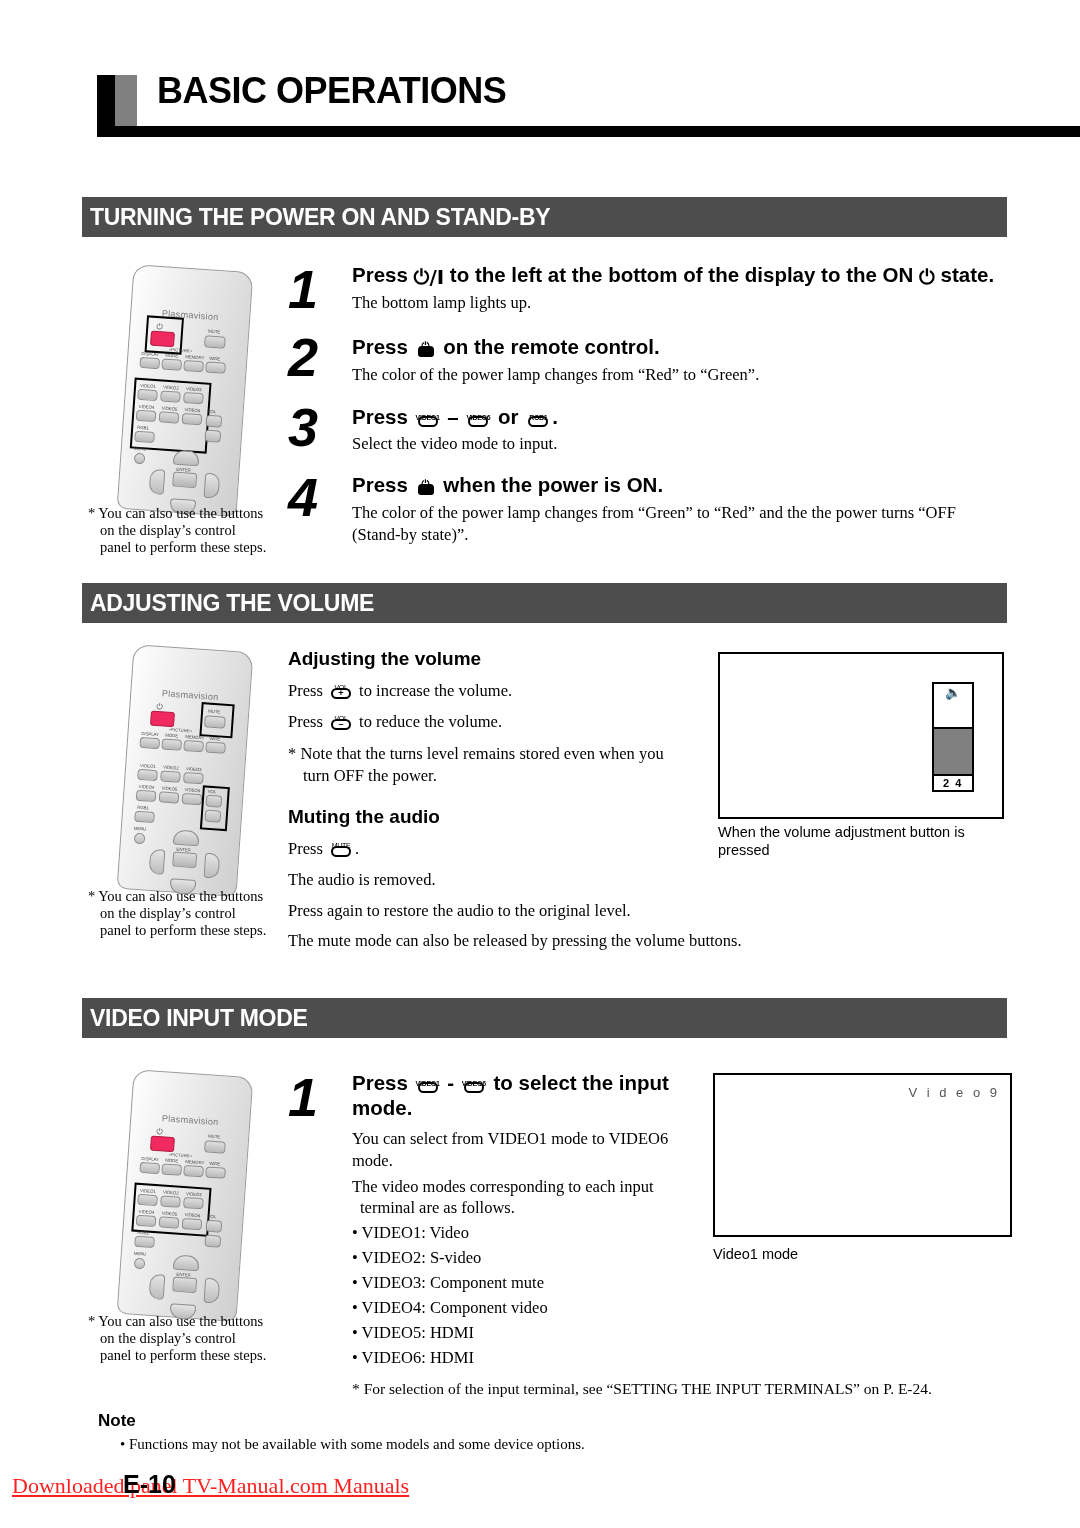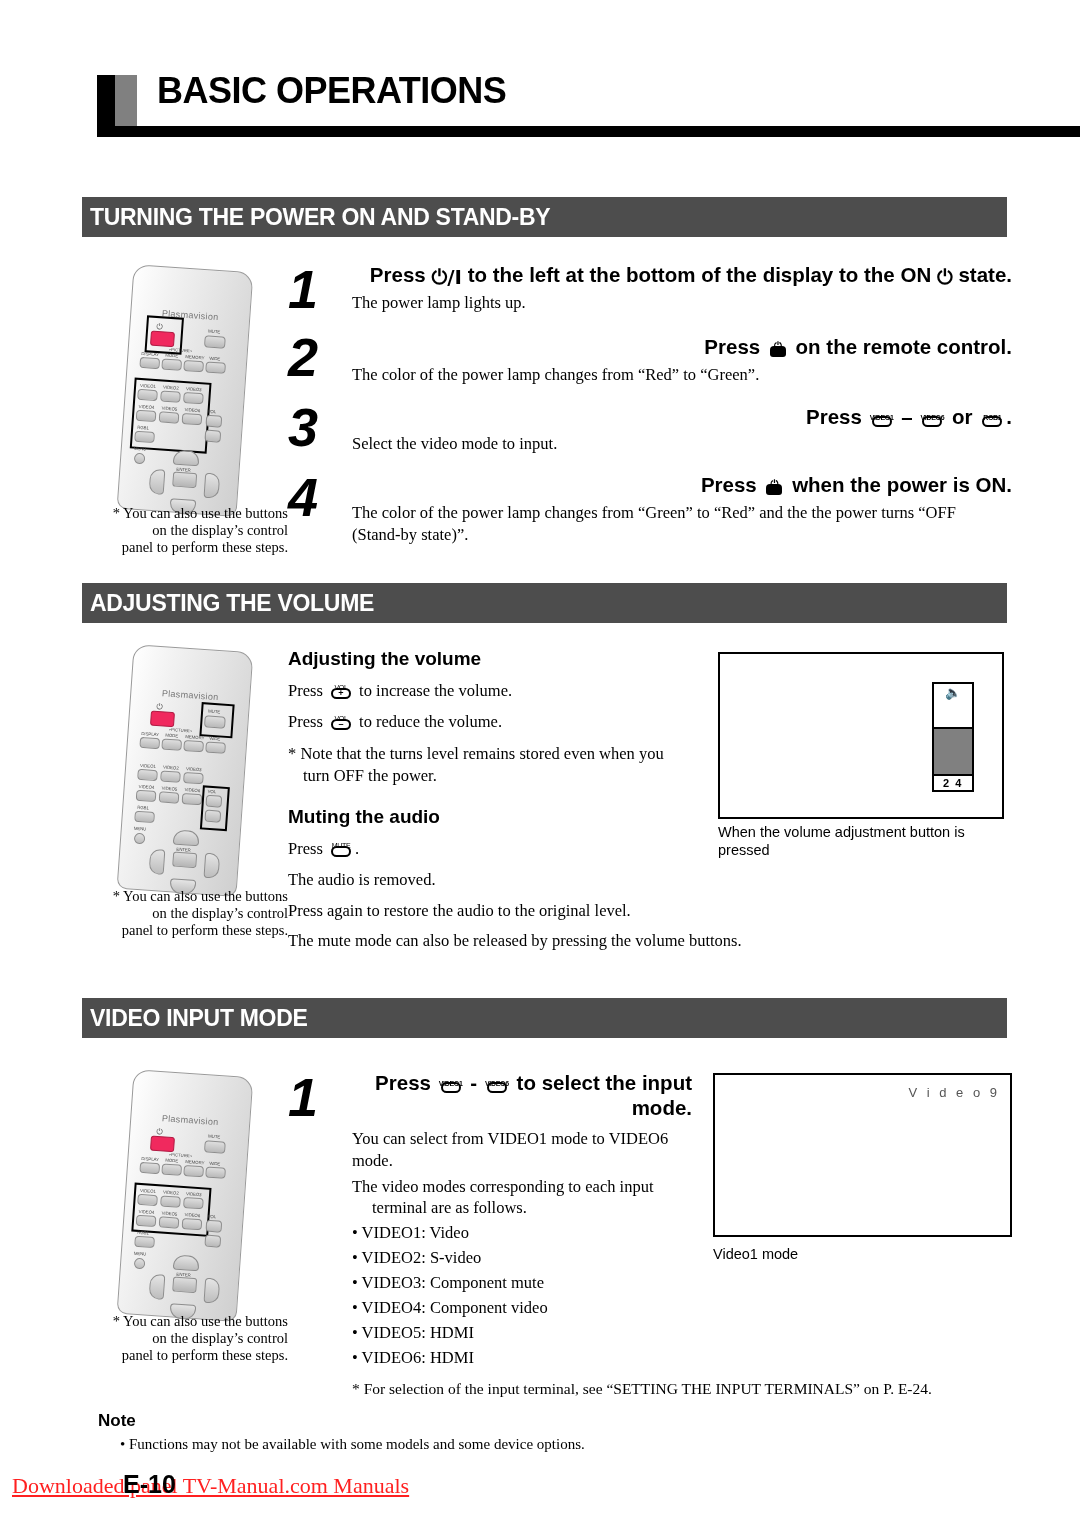--- a/index.html
+++ b/index.html
@@ -168,42 +168,40 @@
   }
 
   
   .remote-note {
     position: absolute;
     font-family: "Liberation Serif", serif;
     font-size: 14.5px;
     line-height: 17px;
     color: #000;
     width: 200px;
-    text-align: right;
   }
   .remote-note .hang { padding-left: 12px; text-indent: -12px; }
 
   
   .step-num {
     position: absolute;
     font-family: "Liberation Sans", sans-serif;
     font-weight: bold;
     font-style: italic;
     font-size: 54px;
     color: #000;
     line-height: 1;
   }
   .step-head {
     position: absolute;
     font-family: "Liberation Sans", sans-serif;
     font-weight: bold;
     font-size: 20.5px;
     color: #000;
     line-height: 25px;
-    text-align: right;
   }
   .step-body {
     position: absolute;
     font-family: "Liberation Serif", serif;
     font-size: 16.5px;
     line-height: 22px;
     color: #000;
   }
 
   
@@ -469,21 +467,21 @@
 </div>
 
 <div class="step-num" style="left:288px; top:262px;">1</div>
 <div class="step-head" style="left:352px; top:262px; width:660px;">
   <span>Press</span>
   <span class="pw-sym">⏻/I</span>
   <span>to the left at the bottom of the display to the ON</span>
   <span class="pw-sym">⏻</span>
   <span>state.</span>
 </div>
-<div class="step-body" style="left:352px; top:292px; width:650px;">The power lamp lights up.</div>
+<div class="step-body" style="left:352px; top:292px; width:650px;">The bottom lamp lights up.</div>
 
 <div class="step-num" style="left:288px; top:330px;">2</div>
 <div class="step-head" style="left:352px; top:334px; width:660px;">
   <span>Press</span>
   <span class="pwrbtn-glyph">
     <span class="pg-top">⏻</span>
     <span class="pg-body"></span>
   </span>
   <span>on the remote control.</span>
 </div>
@@ -715,21 +713,21 @@
     <span class="mb-lbl">VIDEO6</span>
     <span class="mb-shape"></span>
   </span>
   <span>to select the input</span>
   <span style="display:block;">mode.</span>
 </div>
 
 <div class="body-line" style="left:352px; top:1128px;">You can select from VIDEO1 mode to VIDEO6</div>
 <div class="body-line" style="left:352px; top:1150px;">mode.</div>
 <div class="body-line" style="left:352px; top:1176px;">The video modes corresponding to each input</div>
-<div class="body-line" style="left:372px; top:1197px;">terminal are as follows.</div>
+<div class="body-line" style="left:360px; top:1197px;">terminal are as follows.</div>
 
 <div class="bullet-list" style="left:352px; top:1220px;">
   <div>• VIDEO1: Video</div>
   <div>• VIDEO2: S-video</div>
   <div>• VIDEO3: Component mute</div>
   <div>• VIDEO4: Component video</div>
   <div>• VIDEO5: HDMI</div>
   <div>• VIDEO6: HDMI</div>
 </div>
 

